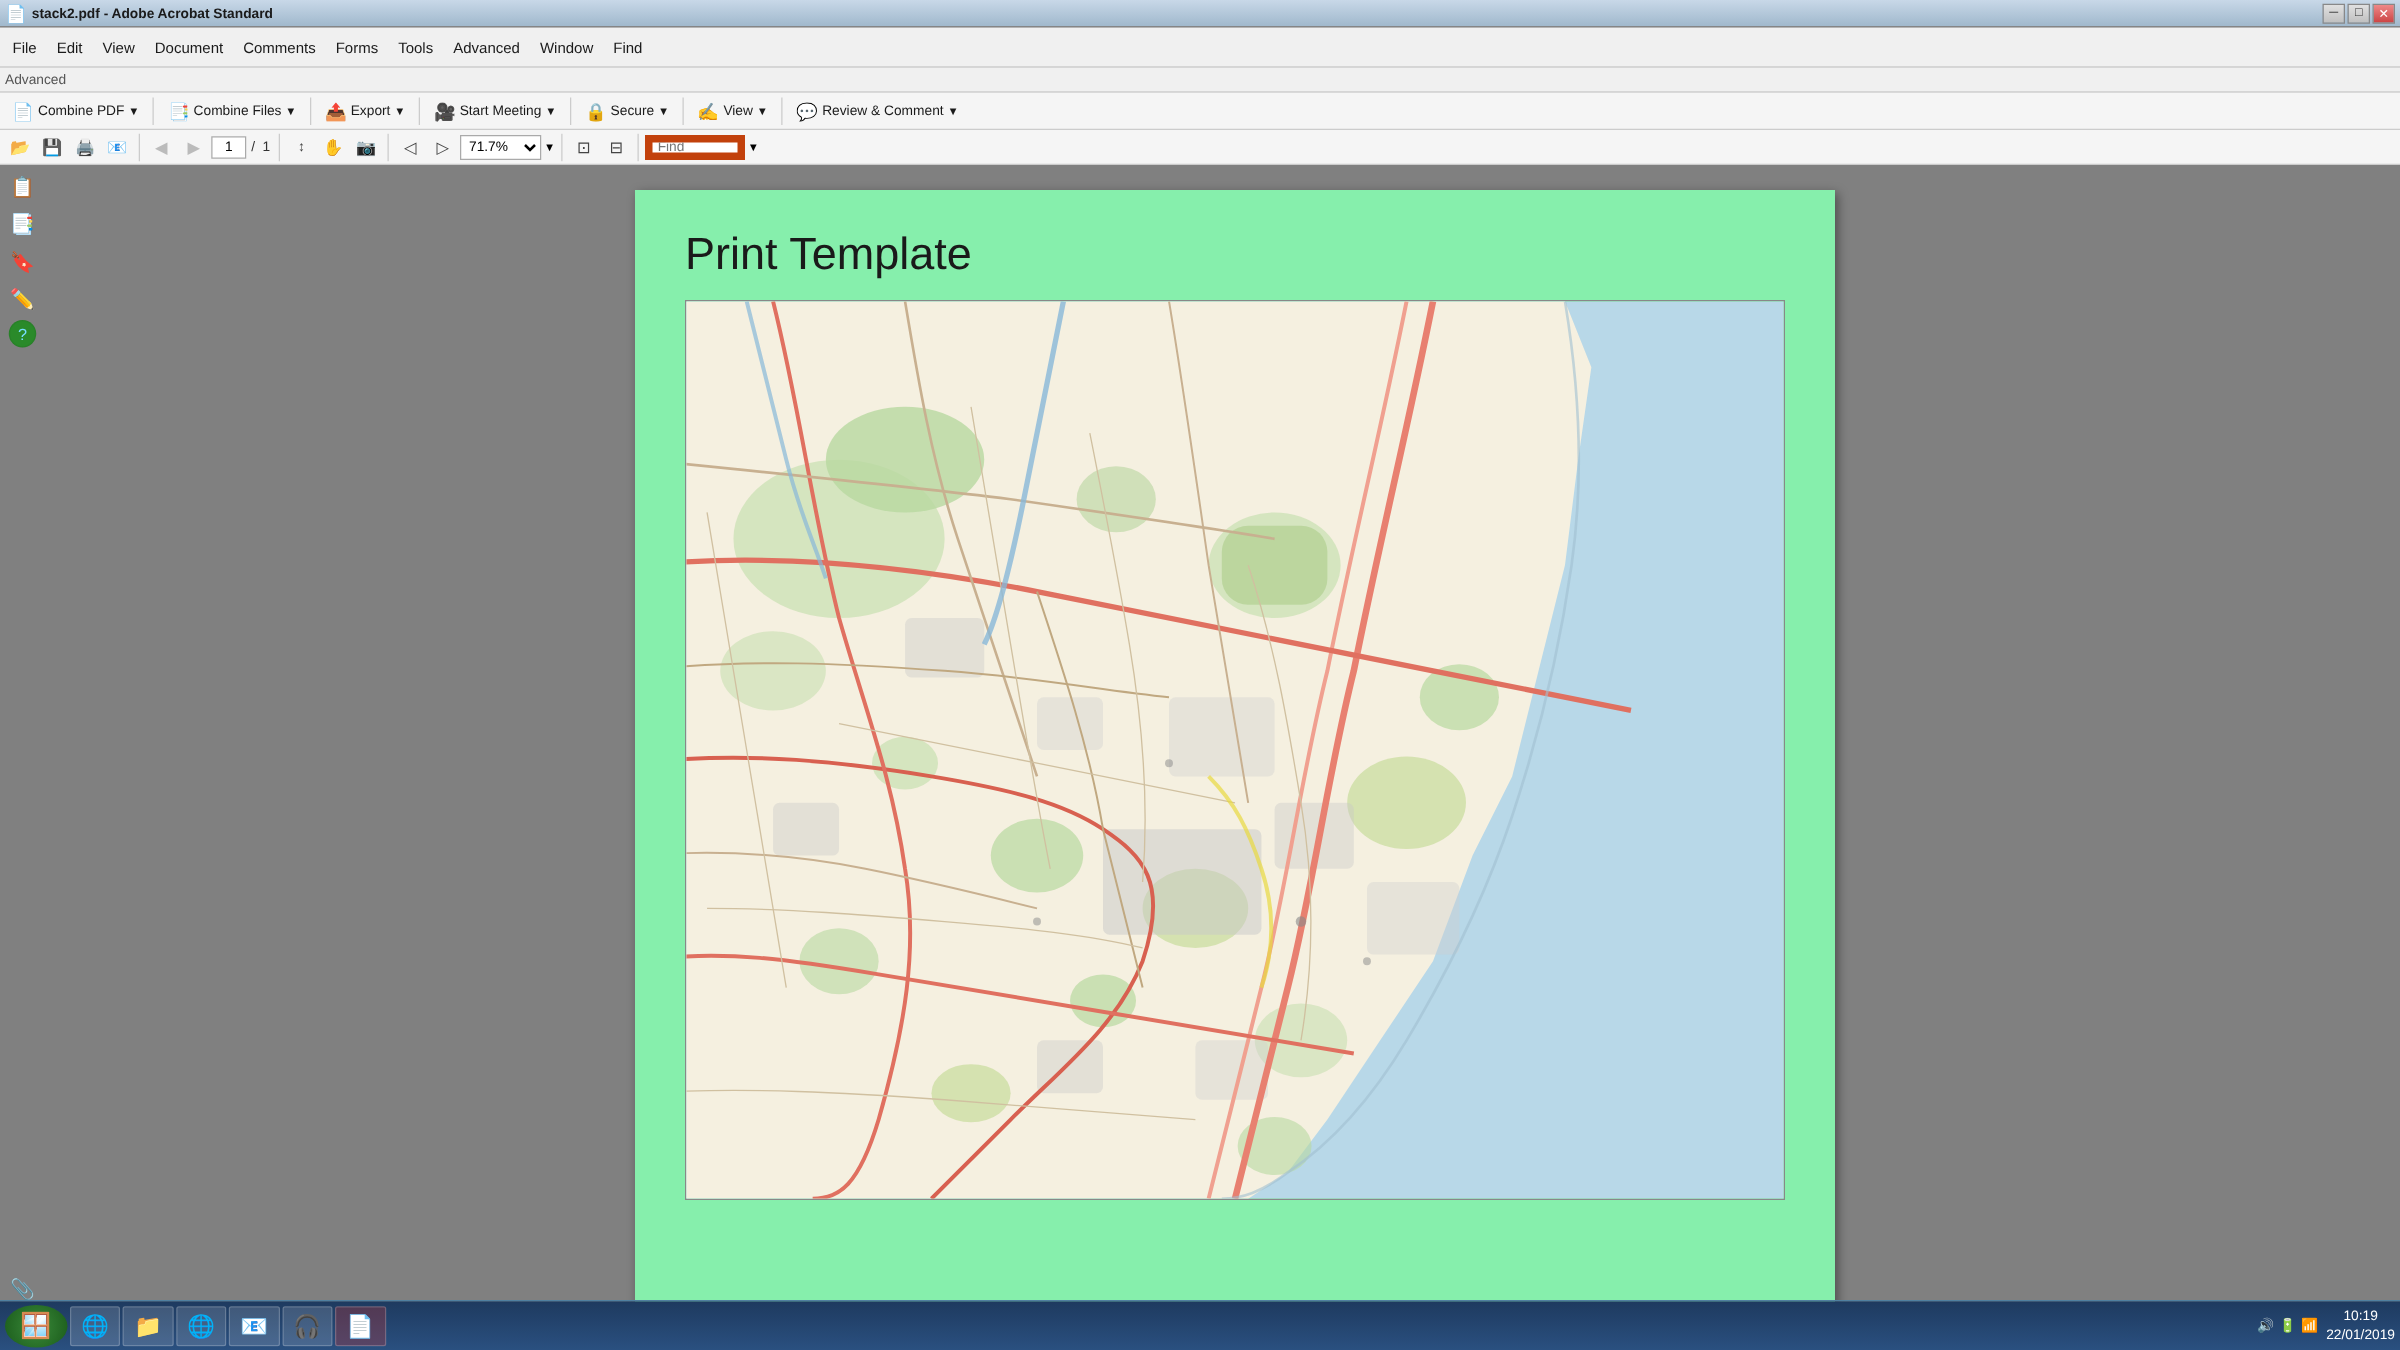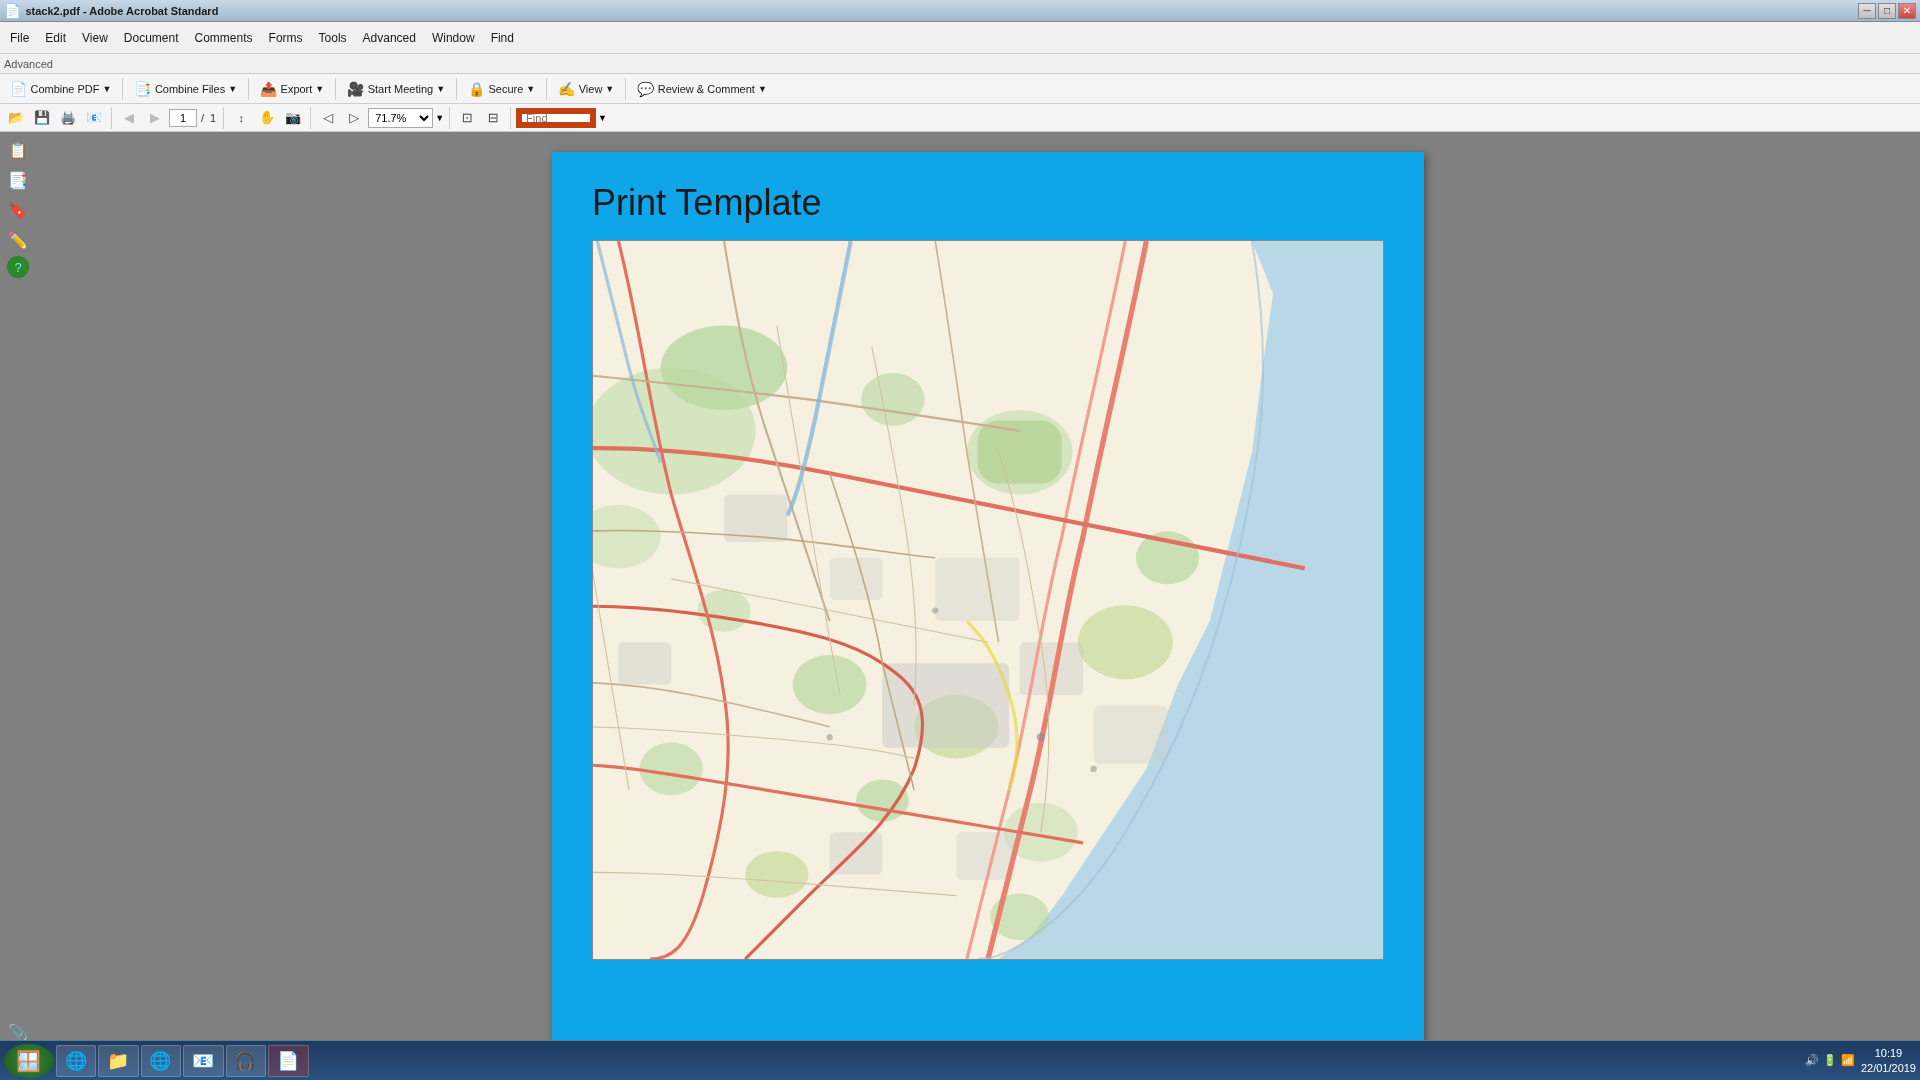--- a/index.html
+++ b/index.html
@@ -168,22 +168,22 @@
       flex: 1;
       background: #808080;
       overflow: hidden;
       position: relative;
       display: flex;
       justify-content: center;
       padding: 20px 0 0 20px;
     }
 
     #pdf-page {
-      background: #0ea5e9;
-      width: 872px;
+      background: #86efac;
+      width: 960px;
       min-height: 920px;
       box-shadow: 2px 2px 8px rgba(0,0,0,0.4);
       padding: 30px 40px;
       position: relative;
     }
 
     #page-title {
       font-size: 36px;
       font-weight: normal;
       color: #1a1a1a;

